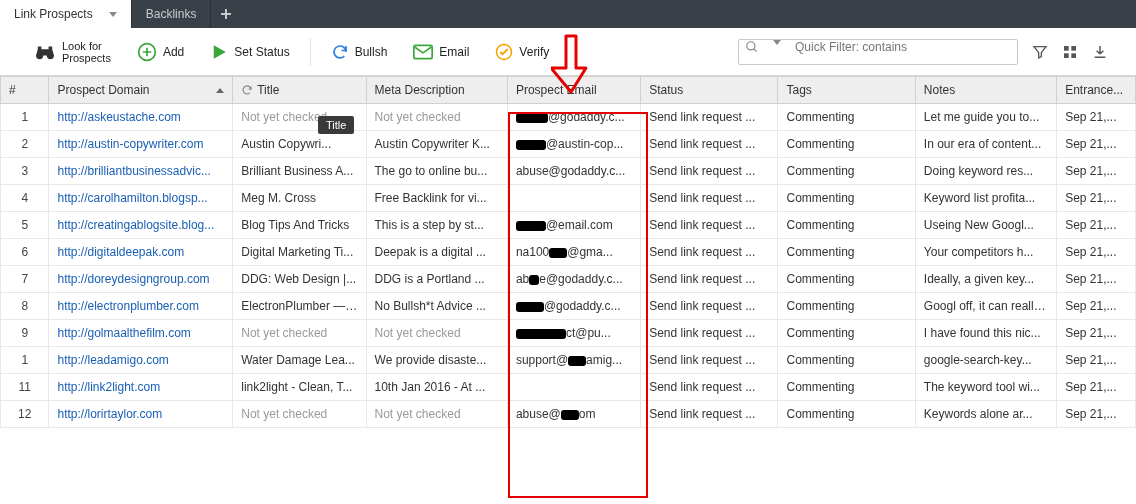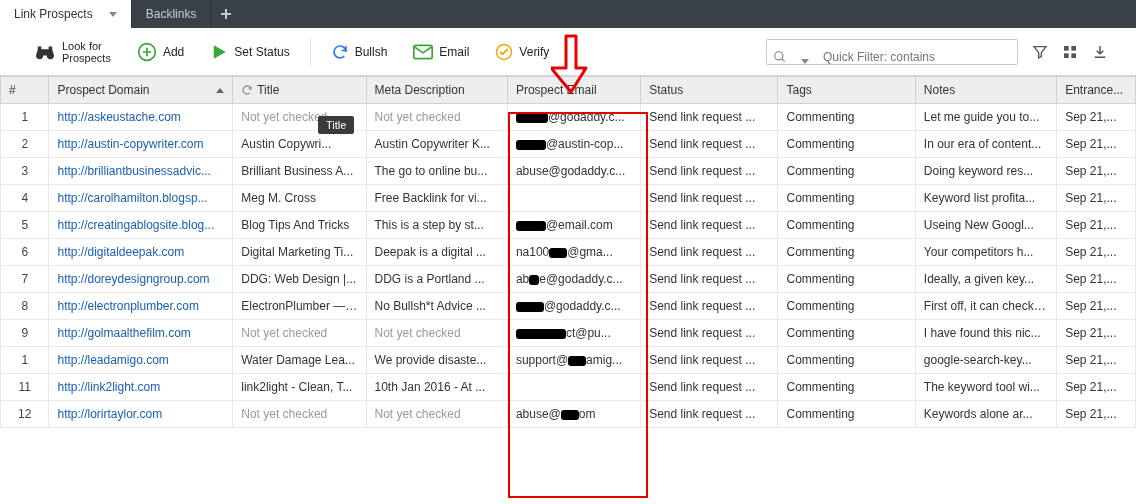--- a/index.html
+++ b/index.html
@@ -9,21 +9,21 @@
   .tab { display: flex; align-items: center; gap: 16px; padding: 0 14px; font-size: 12px; color: #c7cbd0; cursor: pointer; border-right: 1px solid #2b3036; }
   .tab.active { background: #fff; color: #333; }
   .tab-add { width: 30px; display: flex; align-items: center; justify-content: center; color: #c7cbd0; cursor: pointer; }
   
   .toolbar { display: flex; align-items: center; height: 48px; background: #fff; border-bottom: 1px solid #d7d7d7; padding: 0 28px; gap: 14px; }
   .tb-btn { display: flex; align-items: center; gap: 6px; color: #222; cursor: pointer; padding: 4px 6px; }
   .tb-btn .lbl { font-size: 12px; }
   .tb-btn .lbl2 { font-size: 11px; line-height: 12px; }
   .tb-sep { width: 1px; height: 28px; background: #e1e1e1; }
   .toolbar-right { margin-left: auto; display: flex; align-items: center; gap: 14px; }
-  .filter-box { display: flex; align-items: flex-end; width: 252px; height: 26px; border: 1px solid #c8c8c8; border-radius: 2px; padding: 0 6px; gap: 14px; color: #888; }
+  .filter-box { display: flex; align-items: flex-start; width: 280px; height: 26px; border: 1px solid #c8c8c8; border-radius: 2px; padding: 0 6px; gap: 14px; color: #888; }
   .filter-box input { flex: 1; border: none; outline: none; font-size: 12px; color: #333; }
   .icon-btn { color: #666; cursor: pointer; display:flex; align-items:center; }
   
   .ico-tri { width:0;height:0;border-left:4px solid transparent;border-right:4px solid transparent;border-top:5px solid #888; }
   
   .grid { width: 100%; border-collapse: collapse; table-layout: fixed; }
   .grid th { background: #eeeeee; border: 1px solid #d0d0d0; padding: 6px 8px; text-align: left; font-weight: normal; color: #333; font-size: 12px; white-space: nowrap; overflow: hidden; text-overflow: ellipsis; position: relative; }
   .grid th.sortable:after { content:''; position:absolute; right:8px; top:50%; margin-top:-2px; width:0;height:0;border-left:4px solid transparent;border-right:4px solid transparent;border-bottom:5px solid #666; }
   .grid td { border: 1px solid #e8e8e8; border-left:1px solid #e8e8e8; padding: 6px 8px; font-size: 12px; white-space: nowrap; overflow: hidden; text-overflow: ellipsis; }
   .grid td.rownum { text-align: center; color: #444; }
@@ -250,21 +250,21 @@
           <td>Sep 21,...</td>
         </tr>
         <tr>
           <td class="rownum">8</td>
           <td><a href="#">http://electronplumber.com</a></td>
           <td>ElectronPlumber — ...</td>
           <td>No Bullsh*t Advice ...</td>
           <td><span class="redact" style="width: 28px;"></span><span>@godaddy.c...</span></td>
           <td>Send link request ...</td>
           <td>Commenting</td>
-          <td>First off, it can checked...</td>
+          <td>Googl off, it can really...</td>
           <td>Sep 21,...</td>
         </tr>
         <tr>
           <td class="rownum">9</td>
           <td><a href="#">http://golmaalthefilm.com</a></td>
           <td class="muted">Not yet checked</td>
           <td class="muted">Not yet checked</td>
           <td><span class="redact" style="width: 50px;"></span><span>ct@pu...</span></td>
           <td>Send link request ...</td>
           <td>Commenting</td>

